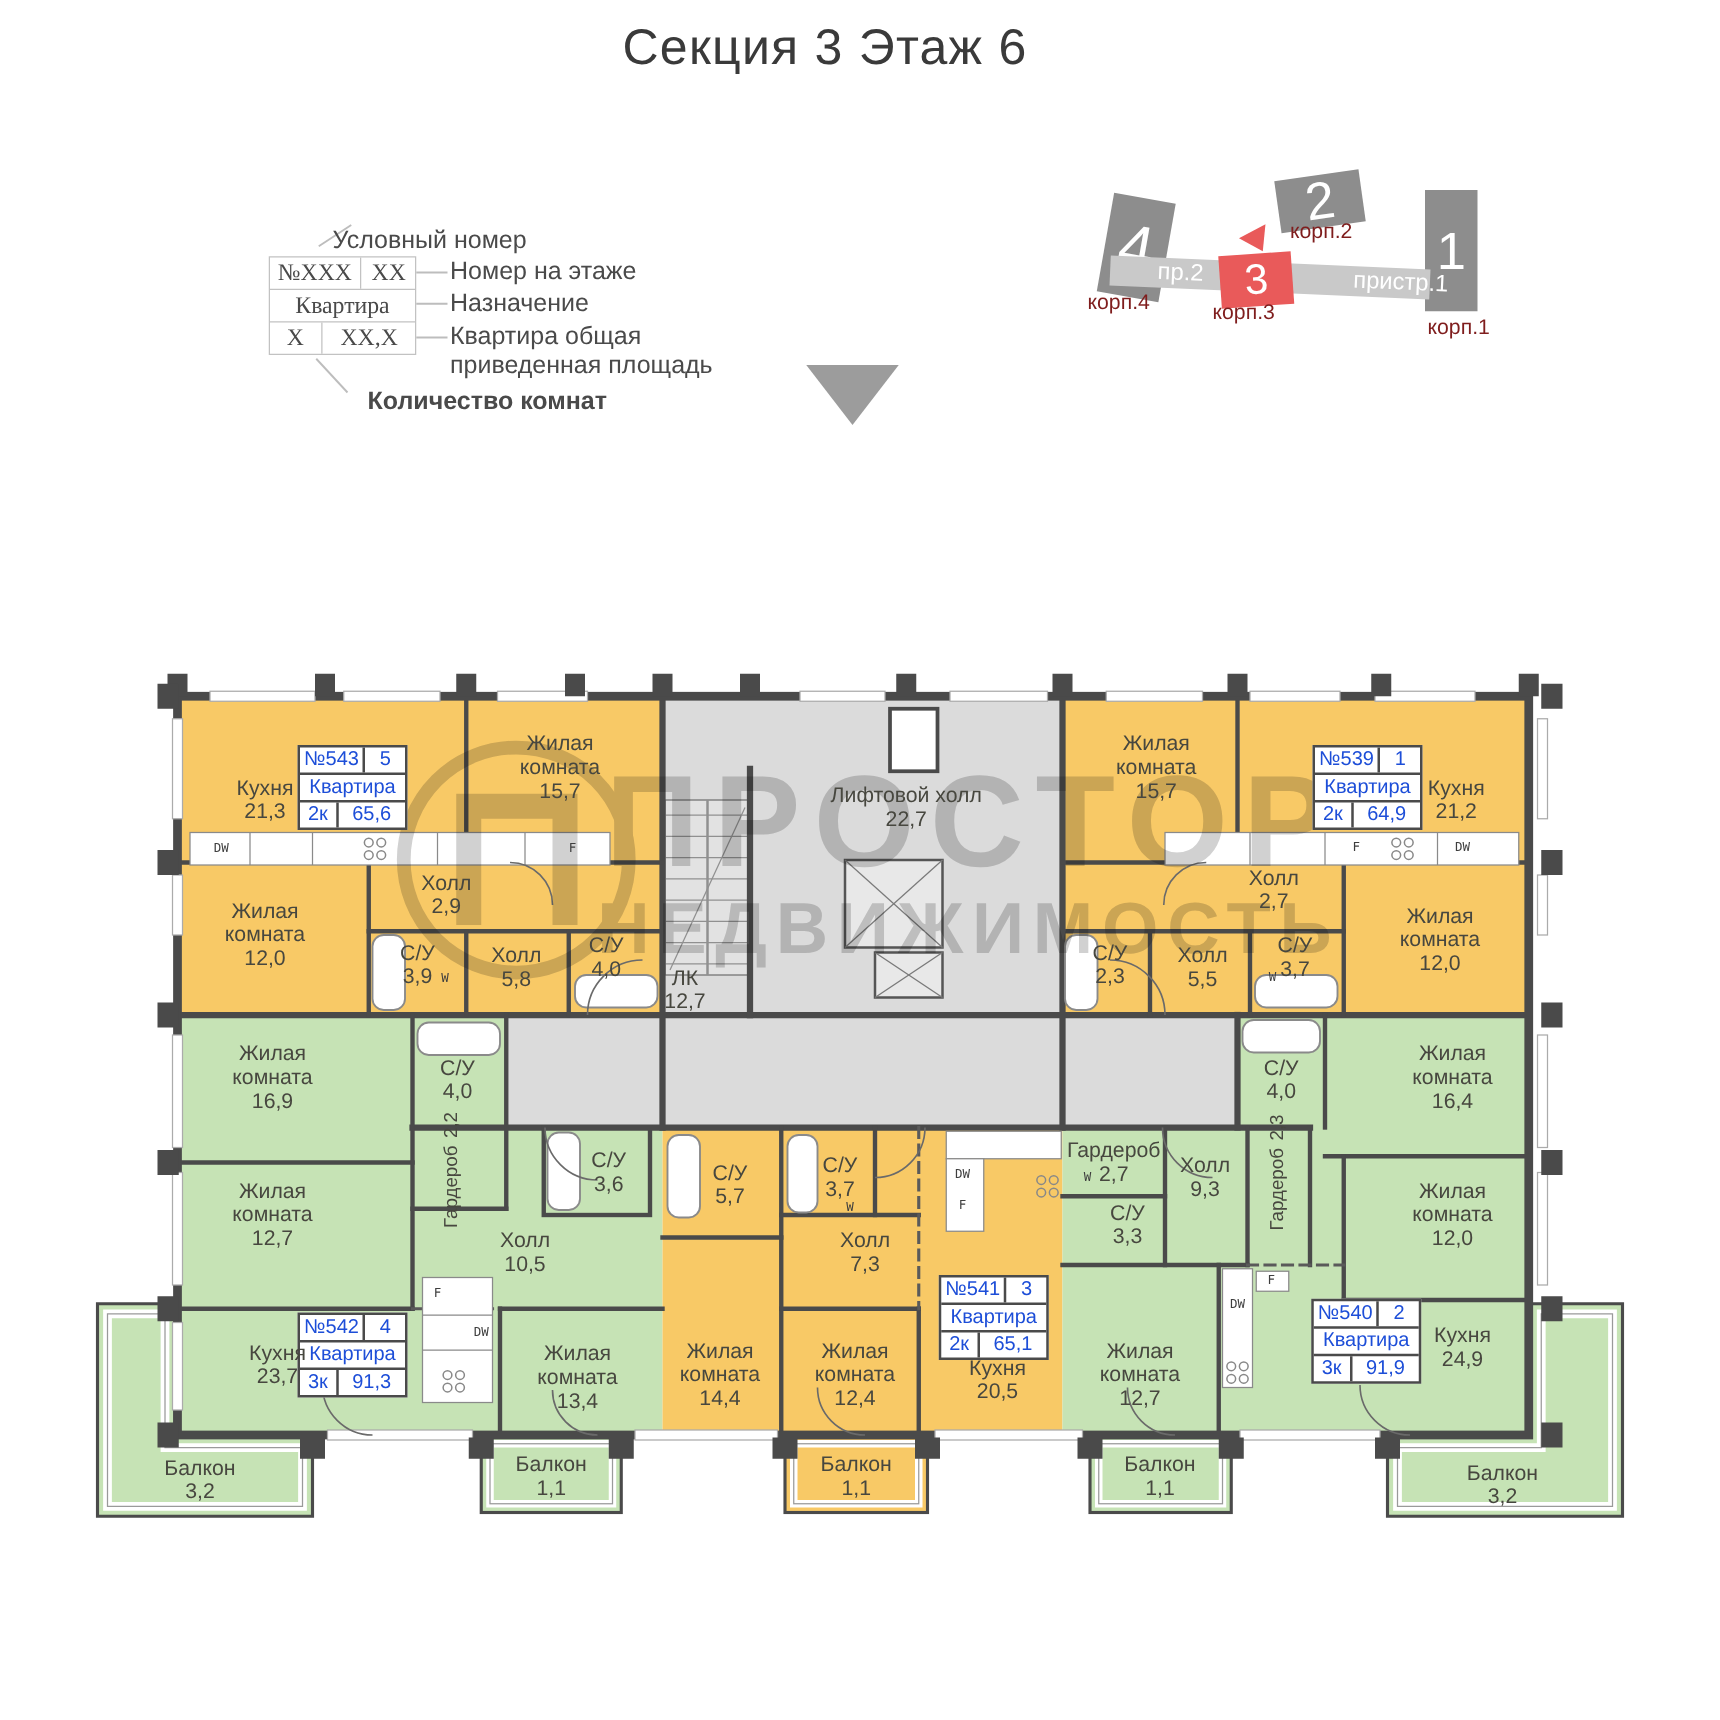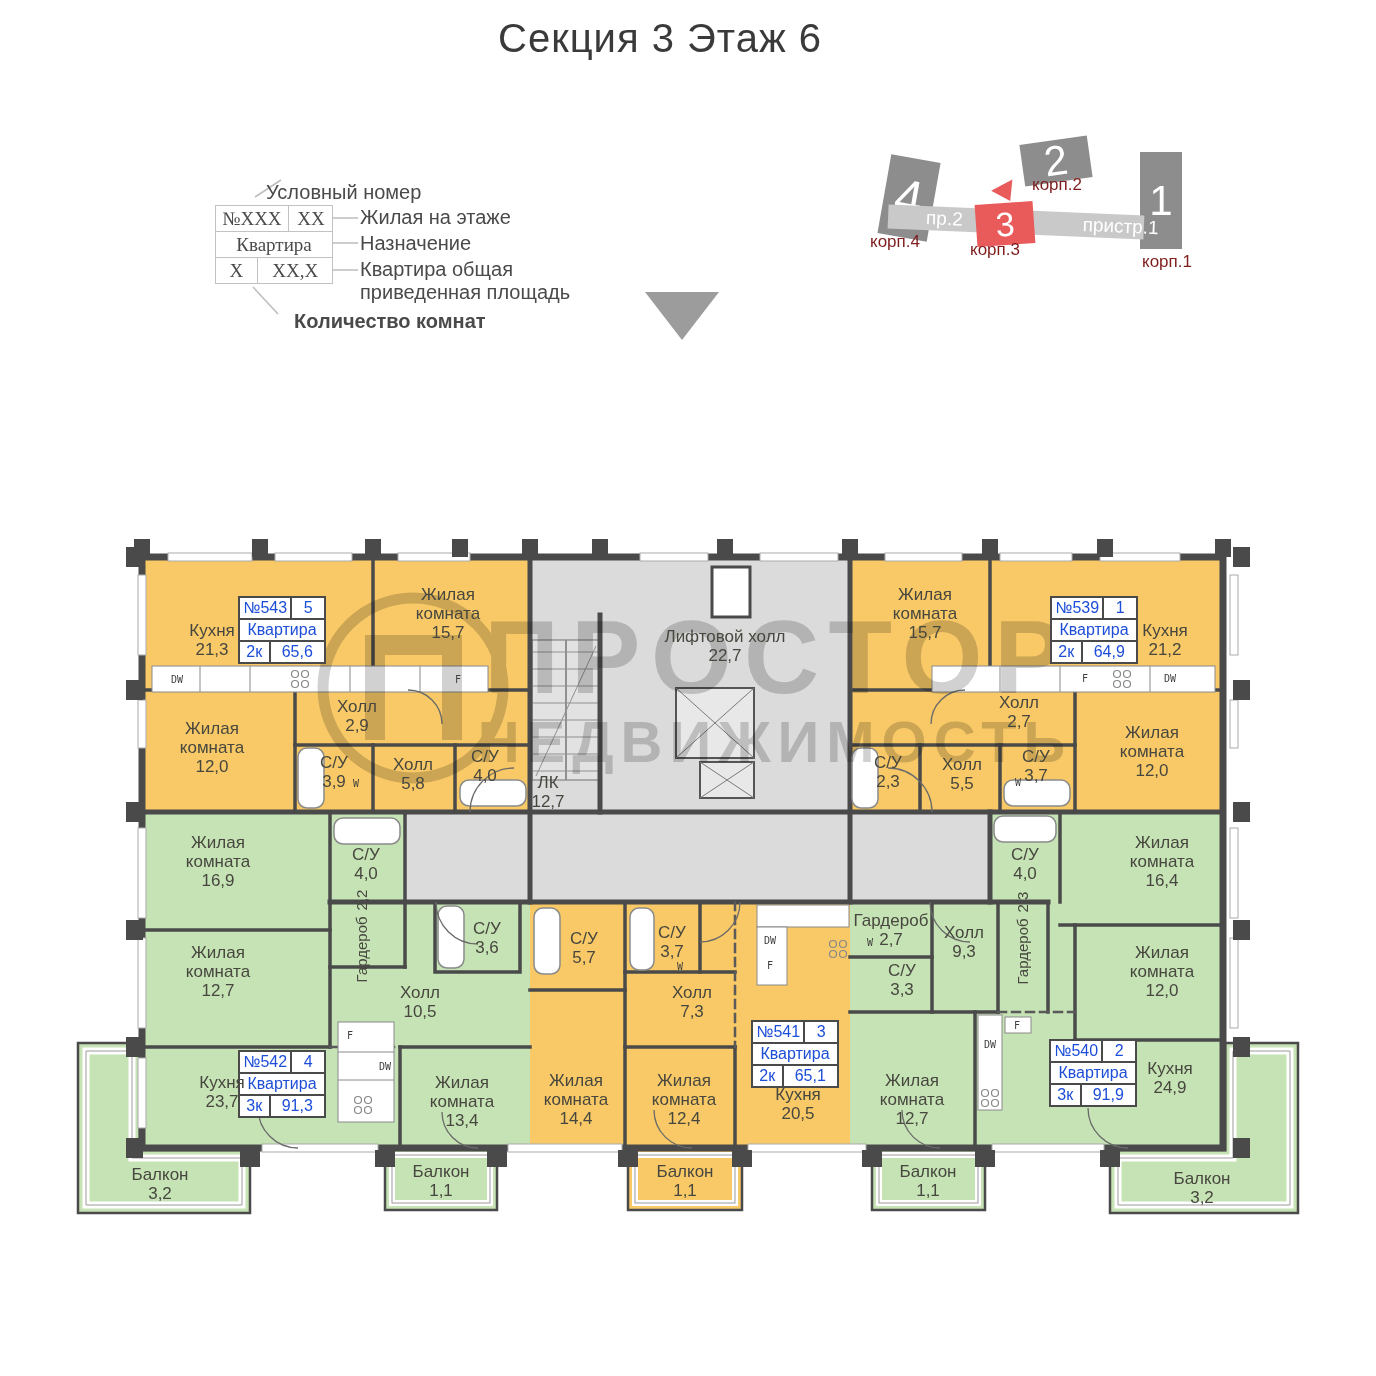--- a/index.html
+++ b/index.html
@@ -331,21 +331,21 @@
       <div class="lg-c w38">XX</div>
     </div>
     <div class="lg-row">
       <div class="lg-c">Квартира</div>
     </div>
     <div class="lg-row">
       <div class="lg-c w35">X</div>
       <div class="lg-c w65">XX,X</div>
     </div>
   </div>
-  <div class="lg-txt" style="left:360px;top:206px;">Жилая на этаже</div>
+  <div class="lg-txt" style="left:360px;top:206px;">Номер на этаже</div>
   <div class="lg-txt" style="left:360px;top:232px;">Назначение</div>
   <div class="lg-txt" style="left:360px;top:258px;width:260px;white-space:normal;line-height:1.15;">Квартира общая приведенная площадь</div>
   <div class="lg-txt" style="left:294px;top:310px;font-weight:bold;">Количество комнат</div>
   <div class="lg-tri"></div>
 
   <div class="sch-box" style="left:884px;top:158px;width:50px;height:80px;font-size:50px;transform:rotate(10deg);">
       <span>4</span>
     </div>
   <div class="sch-lbl" style="left:870px;top:232px;">корп.4</div>
   <div class="sch-box" style="left:1022px;top:140px;width:68px;height:42px;font-size:42px;transform:rotate(-8deg);">

